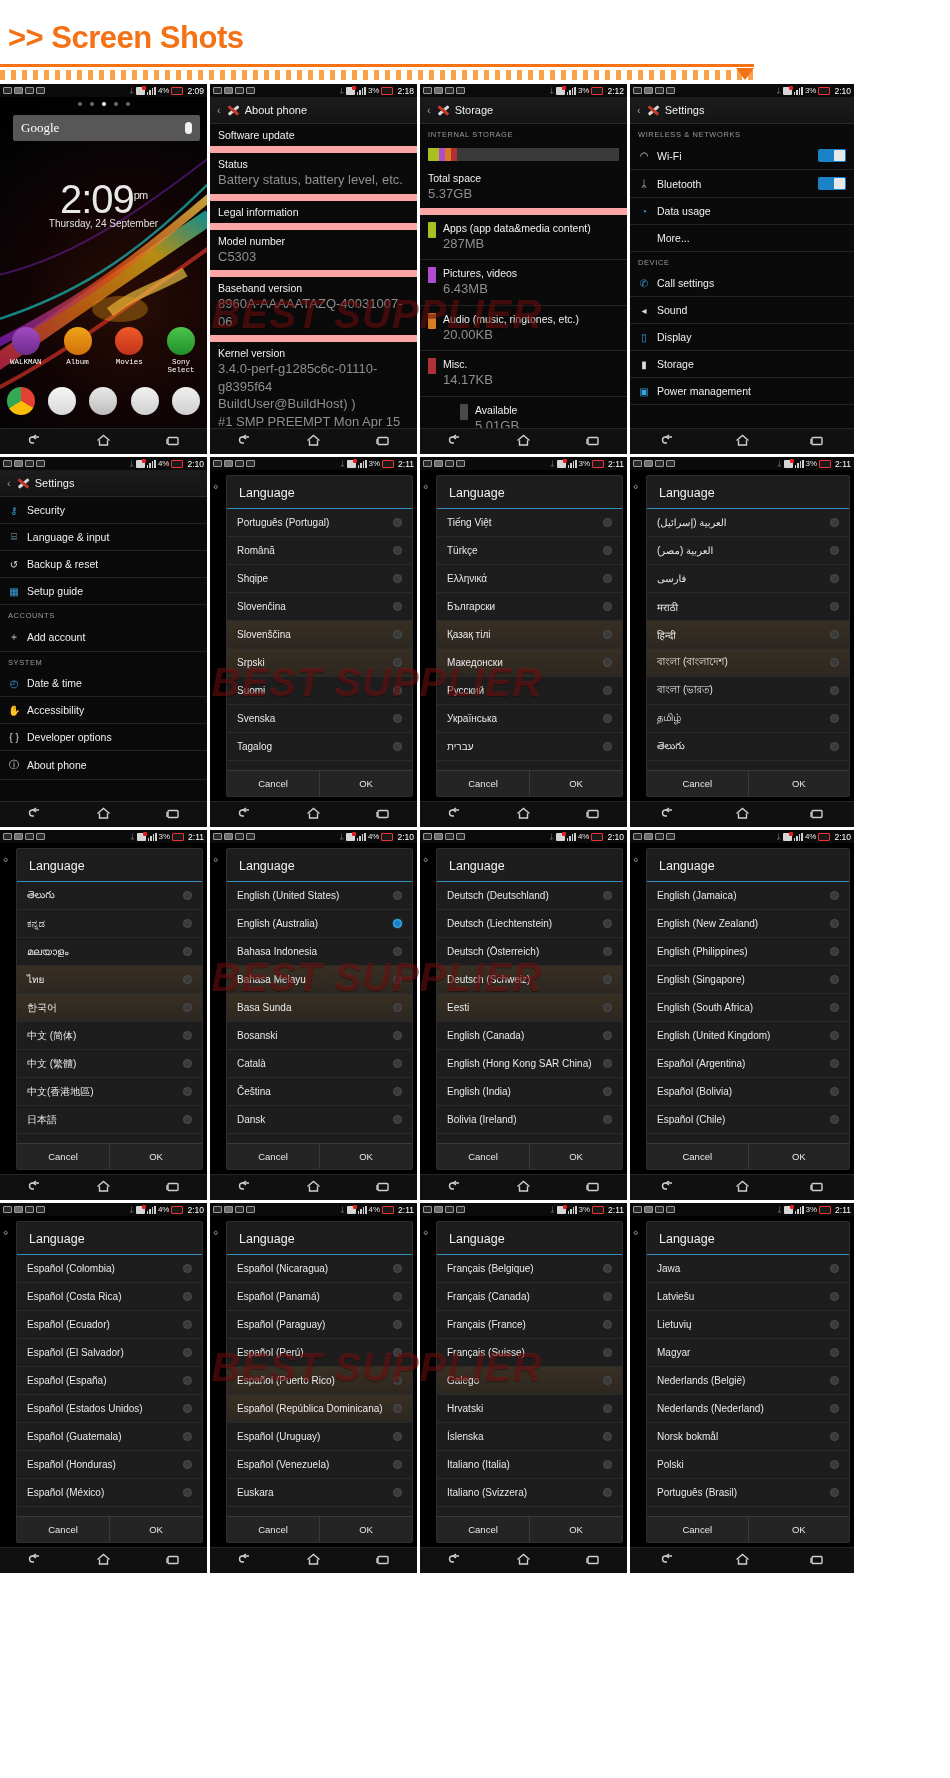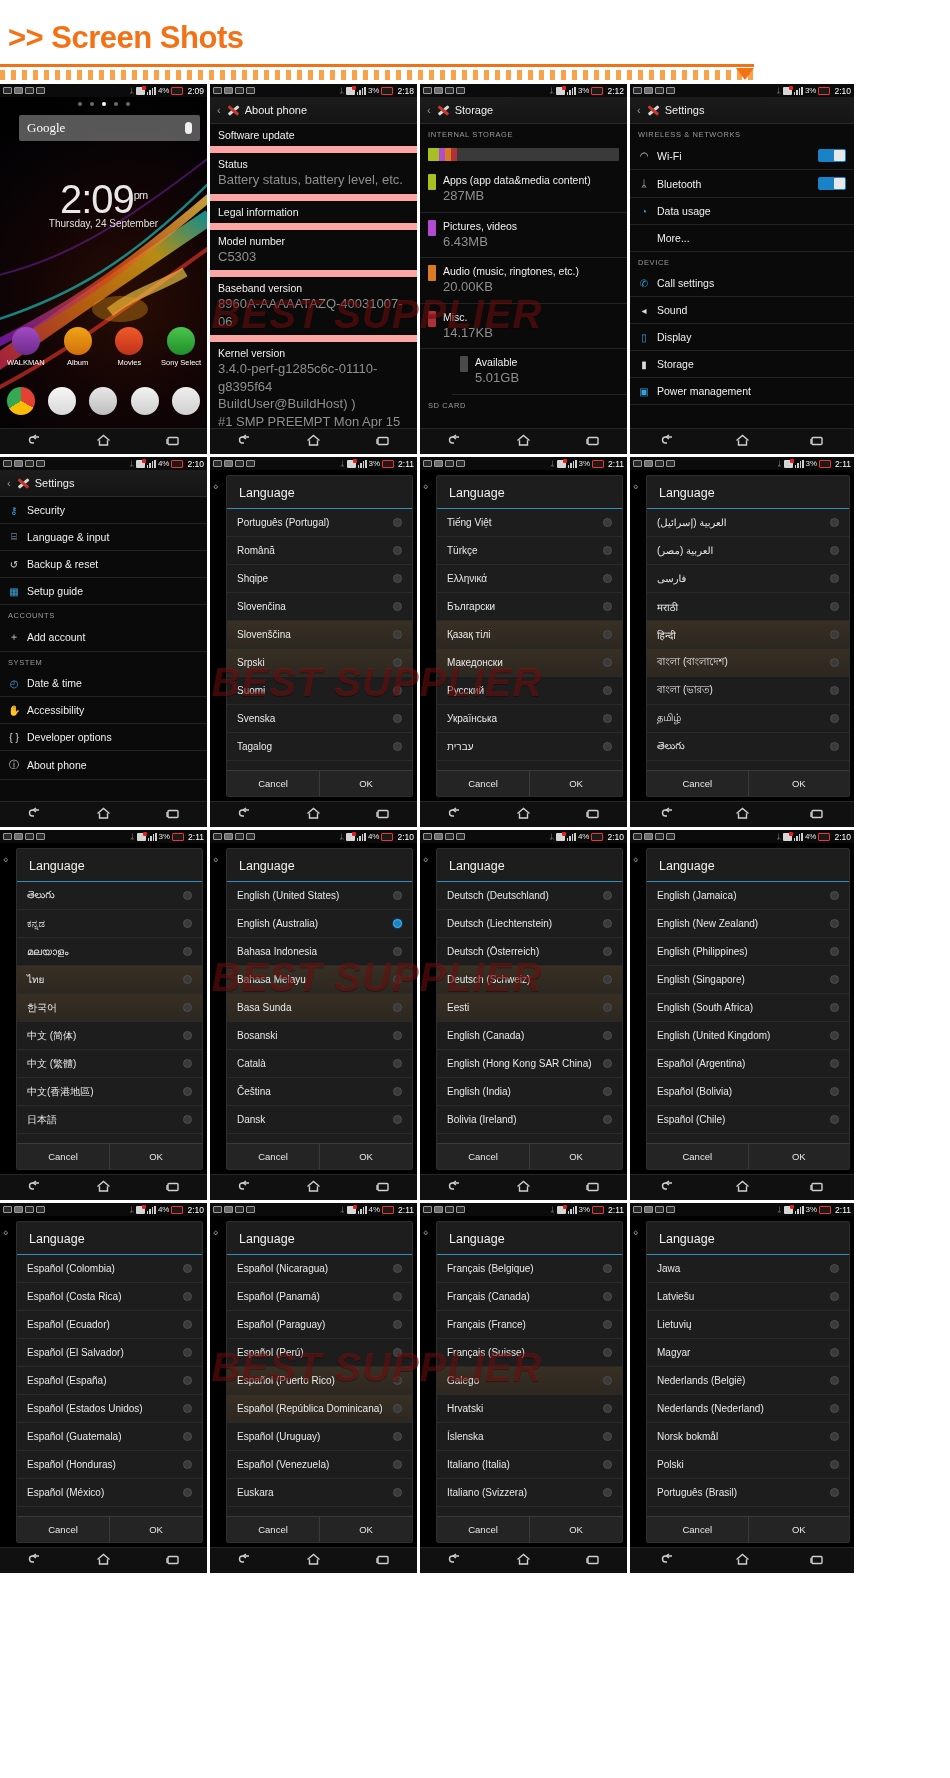--- a/index.html
+++ b/index.html
@@ -107,33 +107,33 @@
     background:#e8e8e8; border-radius:1px;}
 
   
   .home { position:absolute; inset:13px 0 26px 0; overflow:hidden;
     background: radial-gradient(circle at 62% 62%, #2a0d05 0%, #120405 42%, #050305 72%, #000 100%); }
   .wave { position:absolute; inset:0; opacity:.95; }
   .pagedots { position:absolute; top:5px; left:0; right:0; display:flex; justify-content:center; gap:8px; }
   .pagedots i { width:4px; height:4px; border-radius:50%; background:#6b6b6b; display:block; }
   .pagedots i.on { background:#fff; }
   .searchbar {
-    position:absolute; top:18px; left:19px; right:7px; height:26px;
+    position:absolute; top:18px; left:13px; right:7px; height:26px;
     background:rgba(190,190,190,.45); border-radius:2px;
     display:flex; align-items:center; padding:0 8px;
     font-family:"Liberation Serif", serif; font-size:13px; color:#fff;
   }
   .mic { margin-left:auto; width:7px; height:12px; border-radius:4px; background:#efefef; }
   .clock { position:absolute; top:80px; left:0; right:0; text-align:center; }
   .clock .t { font-size:40px; color:#e8e8e8; font-weight:300; letter-spacing:-1px; }
   .clock .t sup { font-size:11px; vertical-align:super; }
   .clock .d { font-size:10px; color:#e0e0e0; margin-top:-4px; }
   .dock-row { position:absolute; left:0; right:0; display:flex; justify-content:space-around; }
   .appicon { width:28px; height:28px; border-radius:50%; display:block; margin:0 auto; }
-  .applabel { font-size:7.5px; color:#fff; text-align:center; margin-top:3px; }
+  .applabel { font-size:7.5px; color:#fff; text-align:center; margin-top:3px;font-family:Liberation Mono, monospace; }
 
   
   .dlg-wrap { position:absolute; top:13px; left:0; right:0; bottom:26px; background:#000; }
   .dlg {
     position:absolute; top:5px; left:16px; right:4px; bottom:4px;
     background:#1d1d1d; border:1px solid #2e2e2e; border-radius:2px;
     display:flex; flex-direction:column; overflow:hidden;
   }
   .dlg-title { padding:10px 12px 8px; font-size:12.5px; color:#f2f2f2; border-bottom:1.5px solid #2e8fc0; }
   .dlg-list { flex:1; overflow:hidden; }
@@ -394,20 +394,24 @@
               <span class="tool"></span>
               <span>Storage</span>
             </div>
             <div class="sect">INTERNAL STORAGE</div>
             <div class="stor-bar">
               <i style="background: rgb(168, 191, 33); width: 6%;"></i>
               <i style="background: rgb(177, 75, 208); width: 3%;"></i>
               <i style="background: rgb(217, 123, 34); width: 3%;"></i>
               <i style="background: rgb(176, 48, 56); width: 3%;"></i>
             </div>
+            <div class="li-block">
+              <div class="li-main">Total space</div>
+              <div class="li-sub">5.37GB</div>
+            </div>
             <div class="row-item" style="align-items: flex-start;">
               <span class="sw" style="background: rgb(168, 191, 33);"></span>
               <div>
                 <div class="li-main">Apps (app data&amp;media content)</div>
                 <div class="li-sub">287MB</div>
               </div>
             </div>
             <div class="row-item" style="align-items: flex-start;">
               <span class="sw" style="background: rgb(177, 75, 208);"></span>
               <div>

